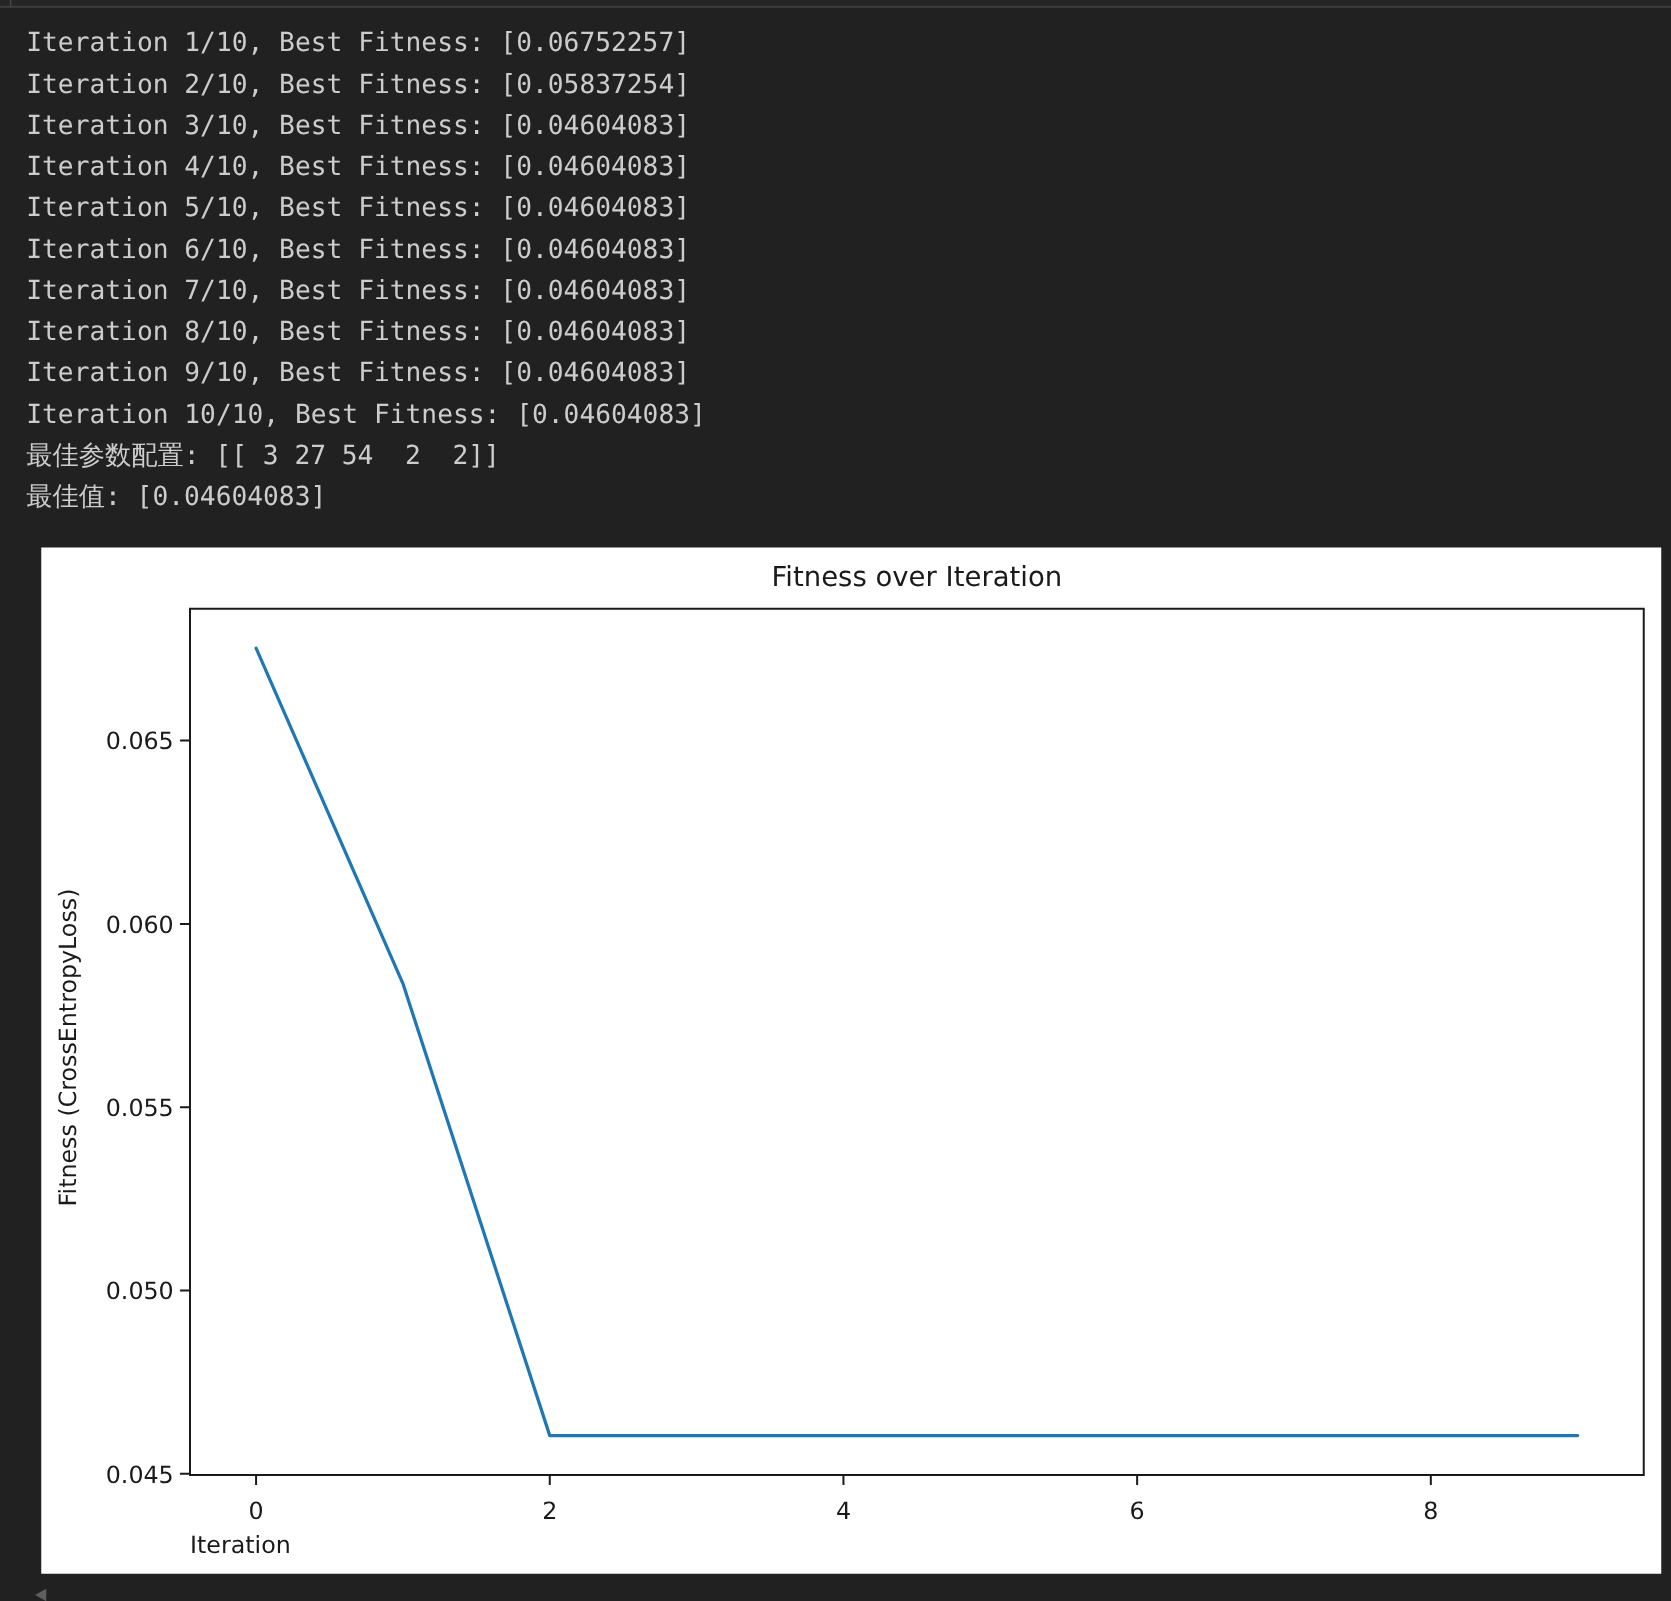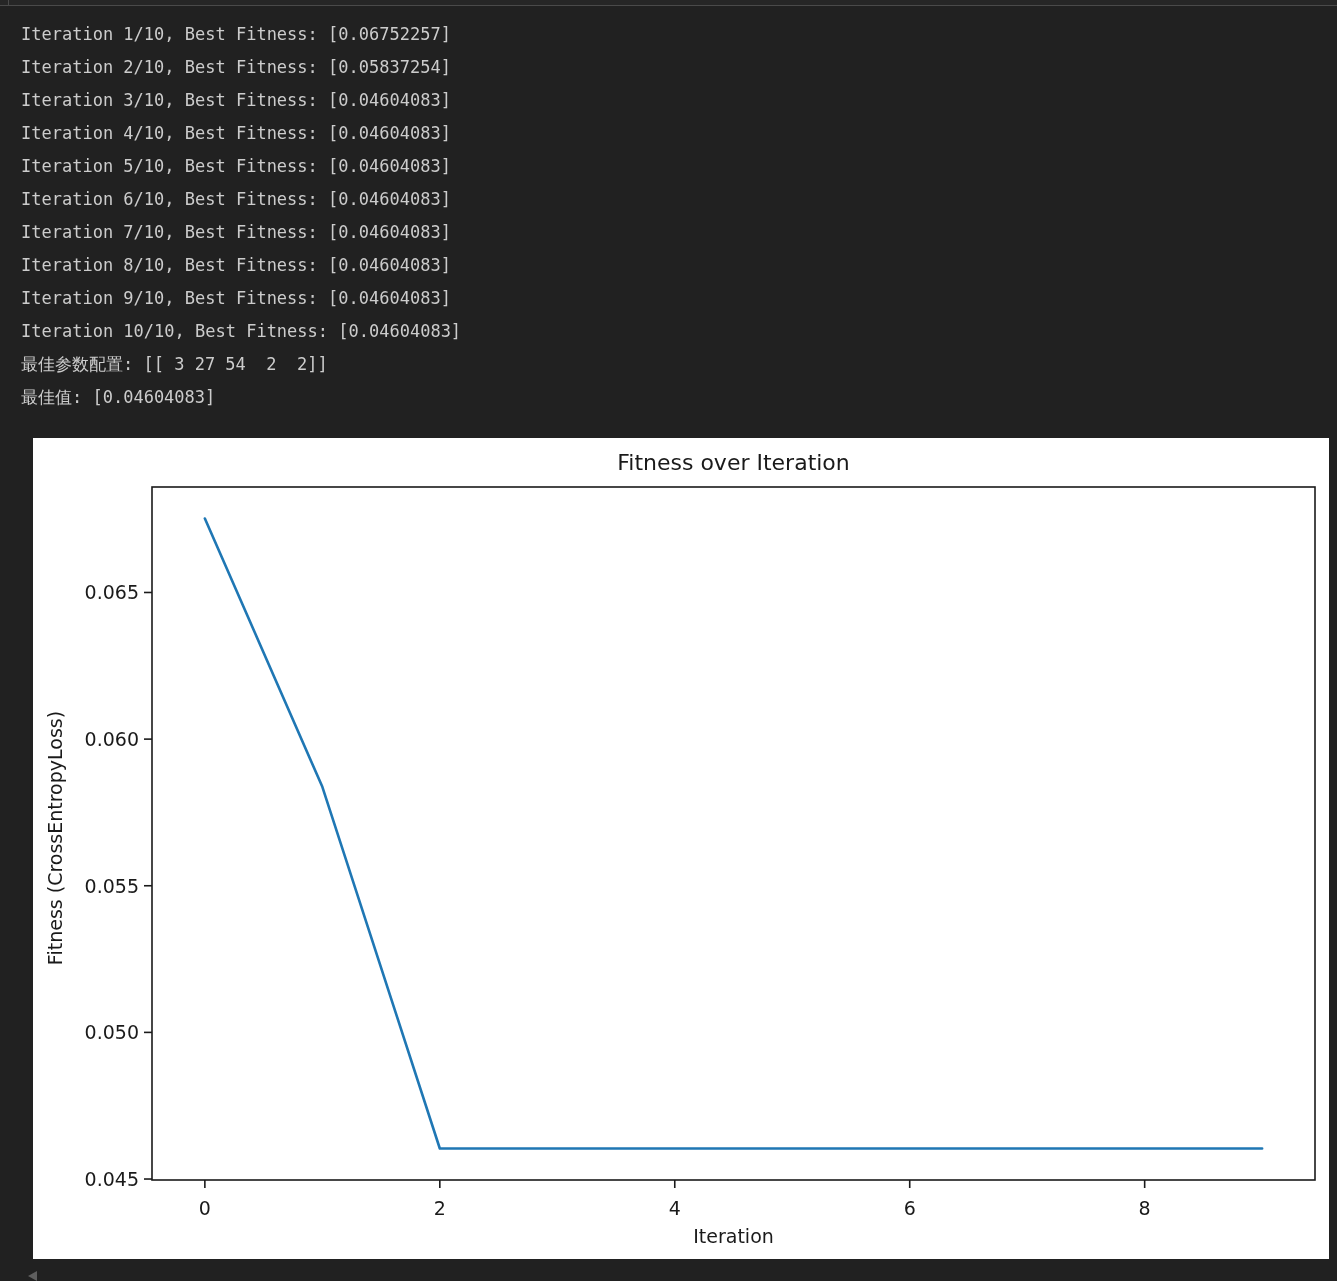--- a/index.html
+++ b/index.html
@@ -16,38 +16,38 @@
     background:#262626;border-bottom:1px solid #4a4a4a;
   }
   .cell-top-notch{
     position:absolute;left:8px;top:0;width:1px;height:5px;background:#4a4a4a;
   }
   
   .terminal{
     position:absolute;left:0;top:6px;width:1337px;
     padding:12px 0 0 21px;box-sizing:border-box;
     font-family:"DejaVu Sans Mono",monospace;
-    font-size:17px;line-height:33px;
+    font-size:21px;line-height:33px;
     color:#cccccc;
     white-space:pre;
   }
   .terminal-line{white-space:pre;}
   
   .figure{
     position:absolute;left:33px;top:438px;width:1296px;height:821px;
     background:#ffffff;
   }
   .figure svg{position:absolute;left:0;top:0;}
   .chart-title{
     position:absolute;left:119px;top:12px;width:1163px;
     text-align:center;font-size:22px;color:#1a1a1a;
   }
   .xlabel{
     position:absolute;left:119px;top:787px;width:1163px;
-    text-align:center;font-size:19px;color:#1a1a1a;
+    font-size:19px;color:#1a1a1a;
   }
   .ylabel{
     position:absolute;left:22px;top:400px;
     transform-origin:0 0;
     transform:rotate(-90deg) translate(-50%,-50%);
     white-space:nowrap;font-size:19px;color:#1a1a1a;
   }
   
   .corner-grip{
     position:absolute;left:28px;top:1271px;width:0;height:0;

